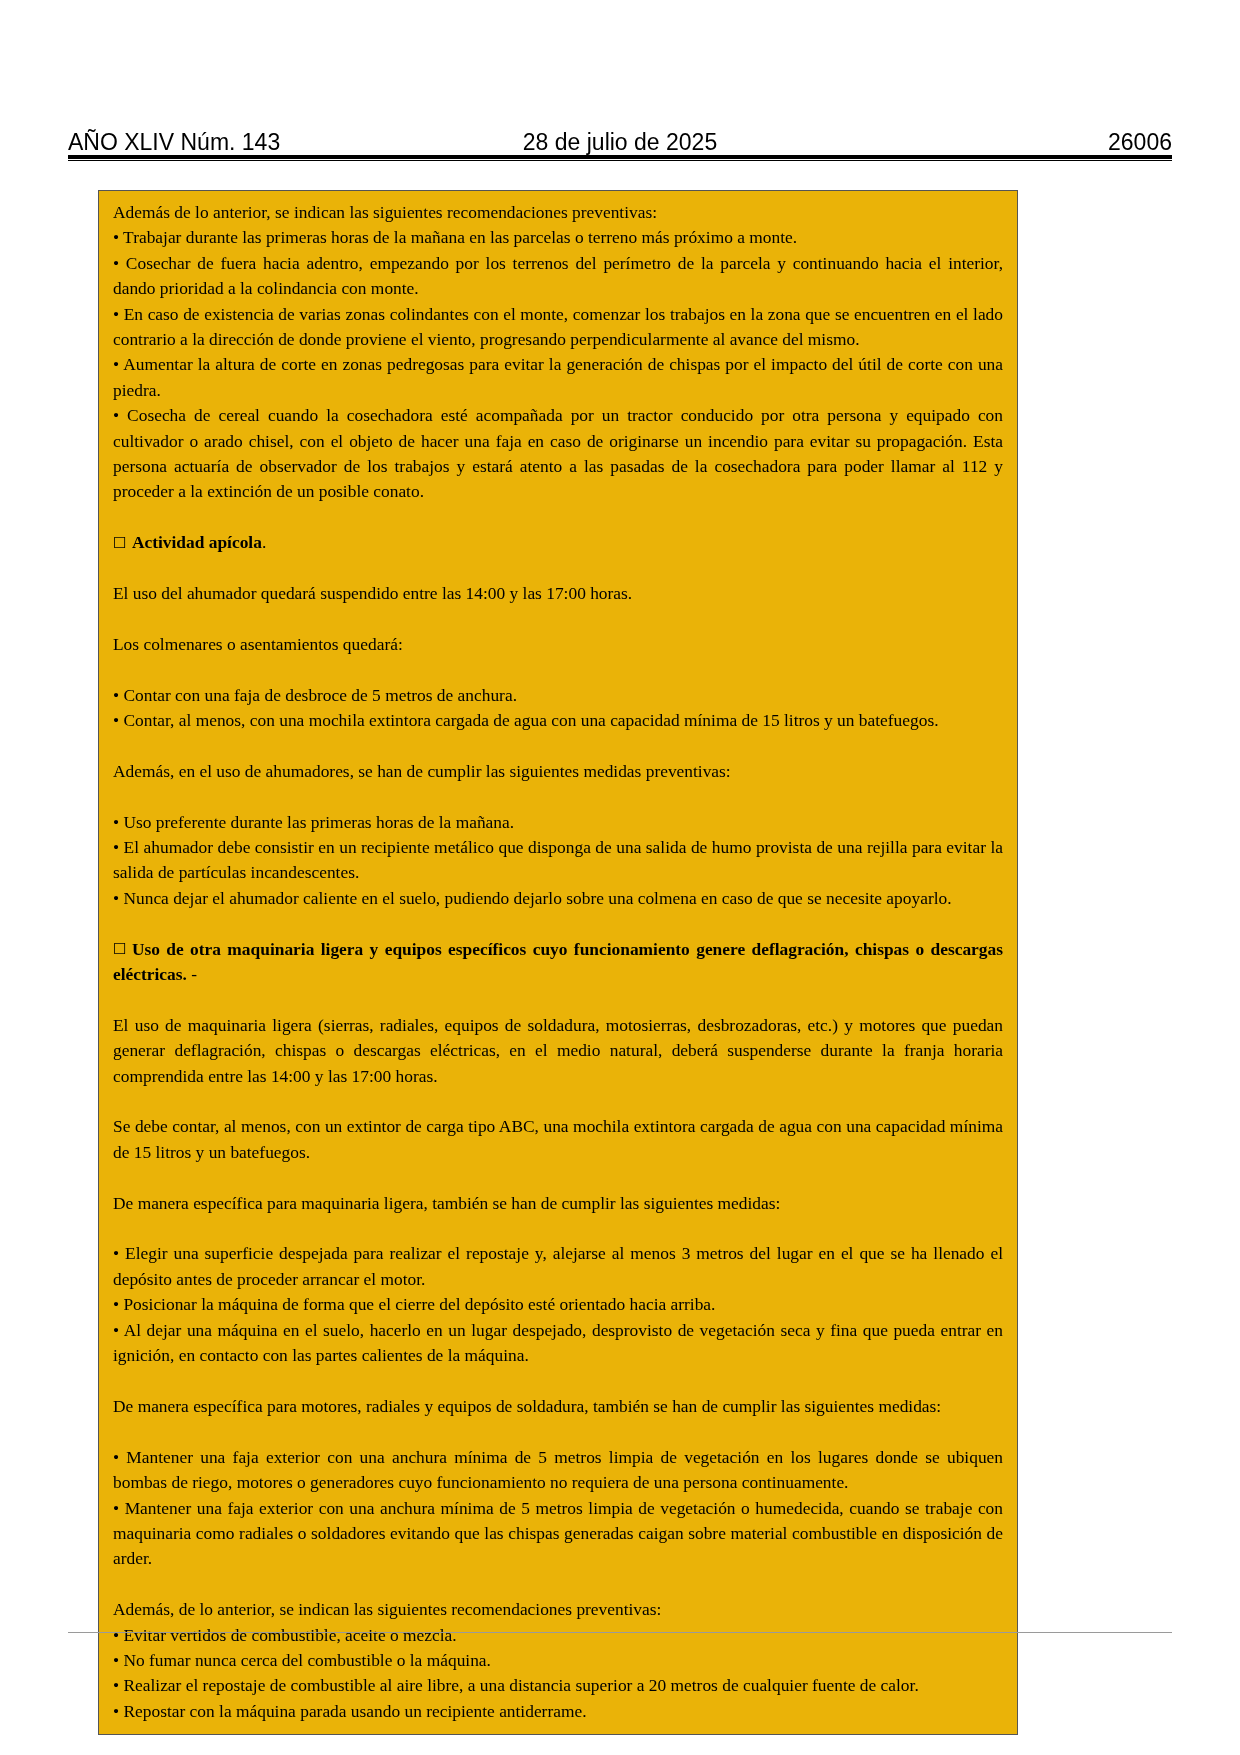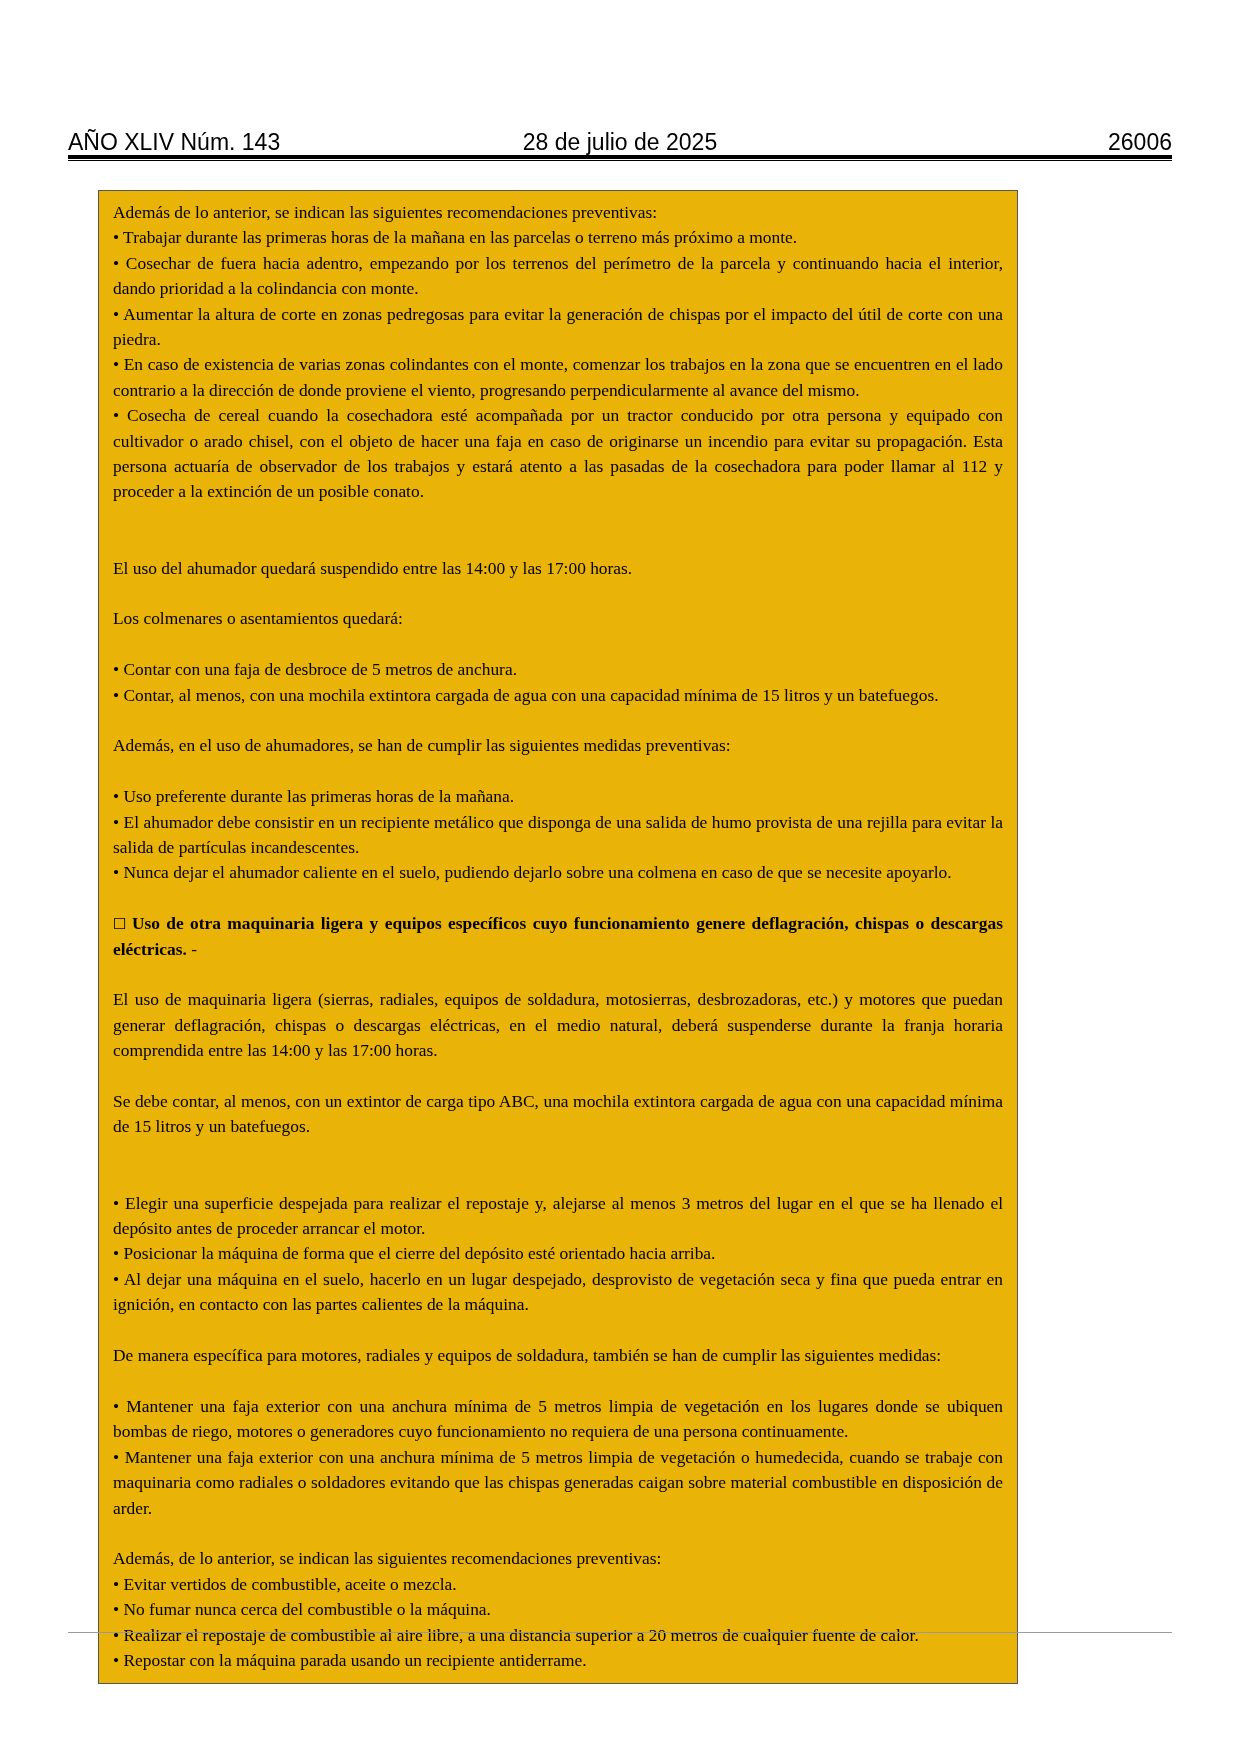--- a/index.html
+++ b/index.html
@@ -144,26 +144,29 @@
   <div class="header-rule"></div>
   <div class="header-rule-inner"></div>
 
   <div class="content-frame">
     <div class="doc-text">
 
       <p class="para plain">Además de lo anterior, se indican las siguientes recomendaciones preventivas:</p>
 
       <p class="bullet-line last-left">• Trabajar durante las primeras horas de la mañana en las parcelas o terreno más próximo a monte.</p>
       <p class="bullet-line">• Cosechar de fuera hacia adentro, empezando por los terrenos del perímetro de la parcela y continuando hacia el interior, dando prioridad a la colindancia con monte.</p>
+      <p class="bullet-line">• En caso de existencia de varias zonas colindantes con el monte, comenzar los trabajos en la zona que se encuentren en el lado contrario a la dirección de donde proviene el viento, progresando perpendicularmente al avance del mismo.</p>
       <p class="bullet-line">• Aumentar la altura de corte en zonas pedregosas para evitar la generación de chispas por el impacto del útil de corte con una piedra.</p>
-      <p class="bullet-line">• En caso de existencia de varias zonas colindantes con el monte, comenzar los trabajos en la zona que se encuentren en el lado contrario a la dirección de donde proviene el viento, progresando perpendicularmente al avance del mismo.</p>
       <p class="bullet-line">• Cosecha de cereal cuando la cosechadora esté acompañada por un tractor conducido por otra persona y equipado con cultivador o arado chisel, con el objeto de hacer una faja en caso de originarse un incendio para evitar su propagación. Esta persona actuaría de observador de los trabajos y estará atento a las pasadas de la cosechadora para poder llamar al 112 y proceder a la extinción de un posible conato.</p>
 
       <div class="spacer-line"></div>
 
+      <p class="heading-line short">
+        <span class="box-glyph">☐</span><span>Actividad apícola</span><span class="trail-normal">.</span>
+      </p>
 
       <div class="spacer-line"></div>
 
       <p class="para plain">El uso del ahumador quedará suspendido entre las 14:00 y las 17:00 horas.</p>
 
       <div class="spacer-line"></div>
 
       <p class="para plain">Los colmenares o asentamientos quedará:</p>
 
       <div class="spacer-line"></div>
@@ -190,20 +193,21 @@
       <div class="spacer-line"></div>
 
       <p class="para justify">El uso de maquinaria ligera (sierras, radiales, equipos de soldadura, motosierras, desbrozadoras, etc.) y motores que puedan generar deflagración, chispas o descargas eléctricas, en el medio natural, deberá suspenderse durante la franja horaria comprendida entre las 14:00 y las 17:00 horas.</p>
 
       <div class="spacer-line"></div>
 
       <p class="para justify">Se debe contar, al menos, con un extintor de carga tipo ABC, una mochila extintora cargada de agua con una capacidad mínima de 15 litros y un batefuegos.</p>
 
       <div class="spacer-line"></div>
 
+      <p class="para plain">De manera específica para maquinaria ligera, también se han de cumplir las siguientes medidas:</p>
 
       <div class="spacer-line"></div>
 
       <p class="bullet-line">• Elegir una superficie despejada para realizar el repostaje y, alejarse al menos 3 metros del lugar en el que se ha llenado el depósito antes de proceder arrancar el motor.</p>
       <p class="bullet-line last-left">• Posicionar la máquina de forma que el cierre del depósito esté orientado hacia arriba.</p>
       <p class="bullet-line">• Al dejar una máquina en el suelo, hacerlo en un lugar despejado, desprovisto de vegetación seca y fina que pueda entrar en ignición, en contacto con las partes calientes de la máquina.</p>
 
       <div class="spacer-line"></div>
 
       <p class="para plain">De manera específica para motores, radiales y equipos de soldadura, también se han de cumplir las siguientes medidas:</p>

